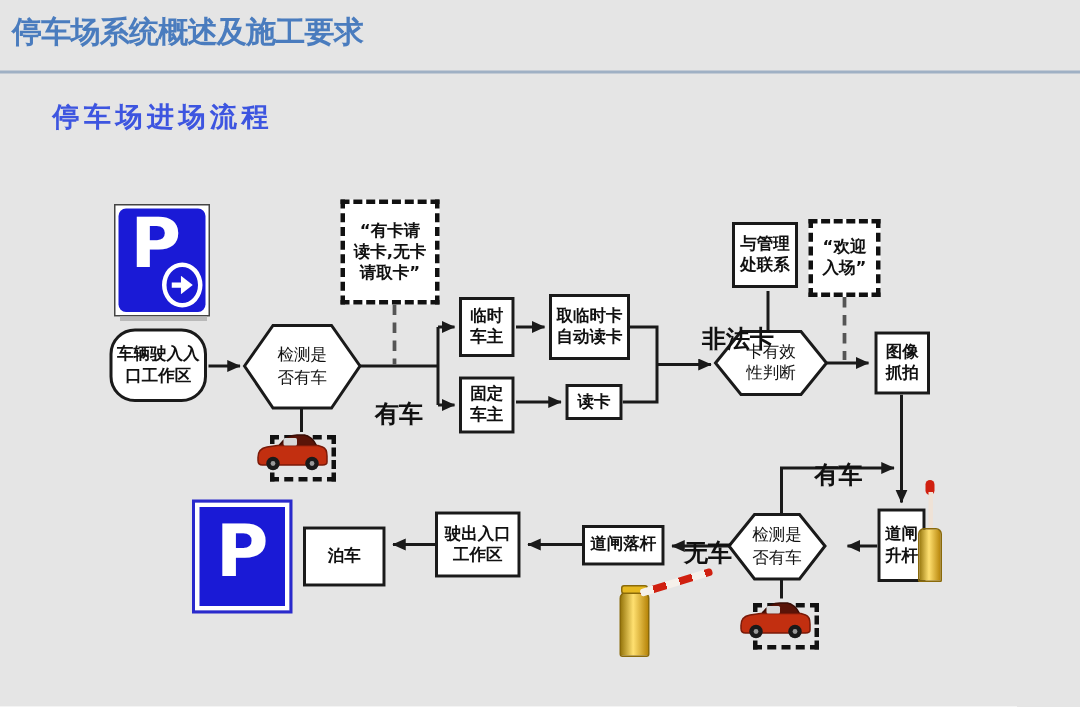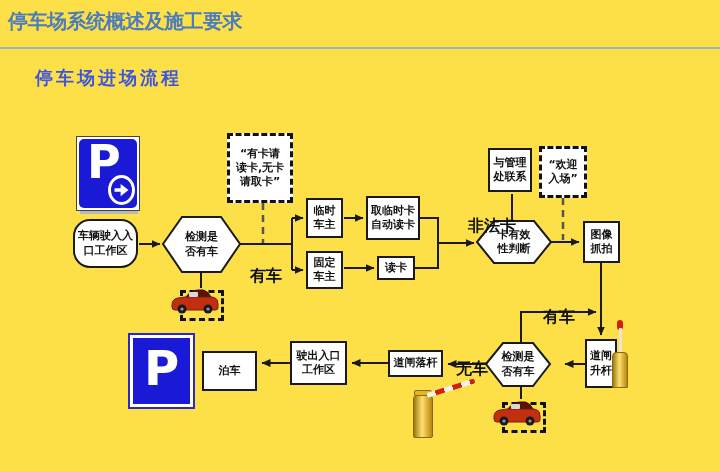--- a/index.html
+++ b/index.html
@@ -1,33 +1,33 @@
 <!DOCTYPE html>
 <html><head>
 <meta charset="utf-8">
 <style>
   html,body { margin:0; padding:0; background:#fff; }
   body { font-family:"DejaVu Sans", sans-serif; }
-  #screen { position:relative; width:720px; height:471px; background:#fde047; overflow:hidden; }
+  #screen { position:relative; width:720px; height:471px; background:#e5e5e5; overflow:hidden; }
 
   .page-title { position:absolute; left:8px; top:8px; font-size:20px; font-weight:bold;
                 color:#4a7cbe; letter-spacing:-0.5px; }
   .title-divider { position:absolute; left:0; top:47px; width:720px; height:2px; background:#9fb0c4; }
   .page-subtitle { position:absolute; left:35px; top:66px; font-size:18px; font-weight:bold;
                    color:#3d55e0; letter-spacing:3px;text-align:right; }
 
   .connectors { position:absolute; left:0; top:0; }
 
   .node { position:absolute; box-sizing:border-box; border:2px solid #1a1a1a; background:#fff;
           display:flex; align-items:center; justify-content:center; text-align:center;
           font-weight:bold; font-size:11px; line-height:1.3; white-space:pre-line; color:#111; }
   .node.dashed { border:3px dashed #111; }
 
   .hexlabel { position:absolute; display:flex; align-items:center; justify-content:center;
-              text-align:center; font-weight:bold; font-size:11px; line-height:1.3;
+              text-align:center; font-weight:normal; font-size:11px; line-height:1.3;
               white-space:pre-line; color:#111; }
 
   .elabel { position:absolute; font-weight:bold; font-size:16px; color:#111; white-space:nowrap;margin-top:19px; }
 
   
   .sign1 { position:absolute; left:76px; top:136px; width:64px; height:75px; background:#fff;
            border:1px solid #444; padding:2px; box-sizing:border-box; }
   .sign1-field { position:relative; width:100%; height:100%; background:#1a1ad6; border-radius:5px; }
   .sign1 .sign-p { position:absolute; left:8px; top:-4px; font-size:46px; font-weight:bold; color:#fff; }
   .sign1-circle { position:absolute; right:2px; bottom:3px; width:27px; height:30px;

